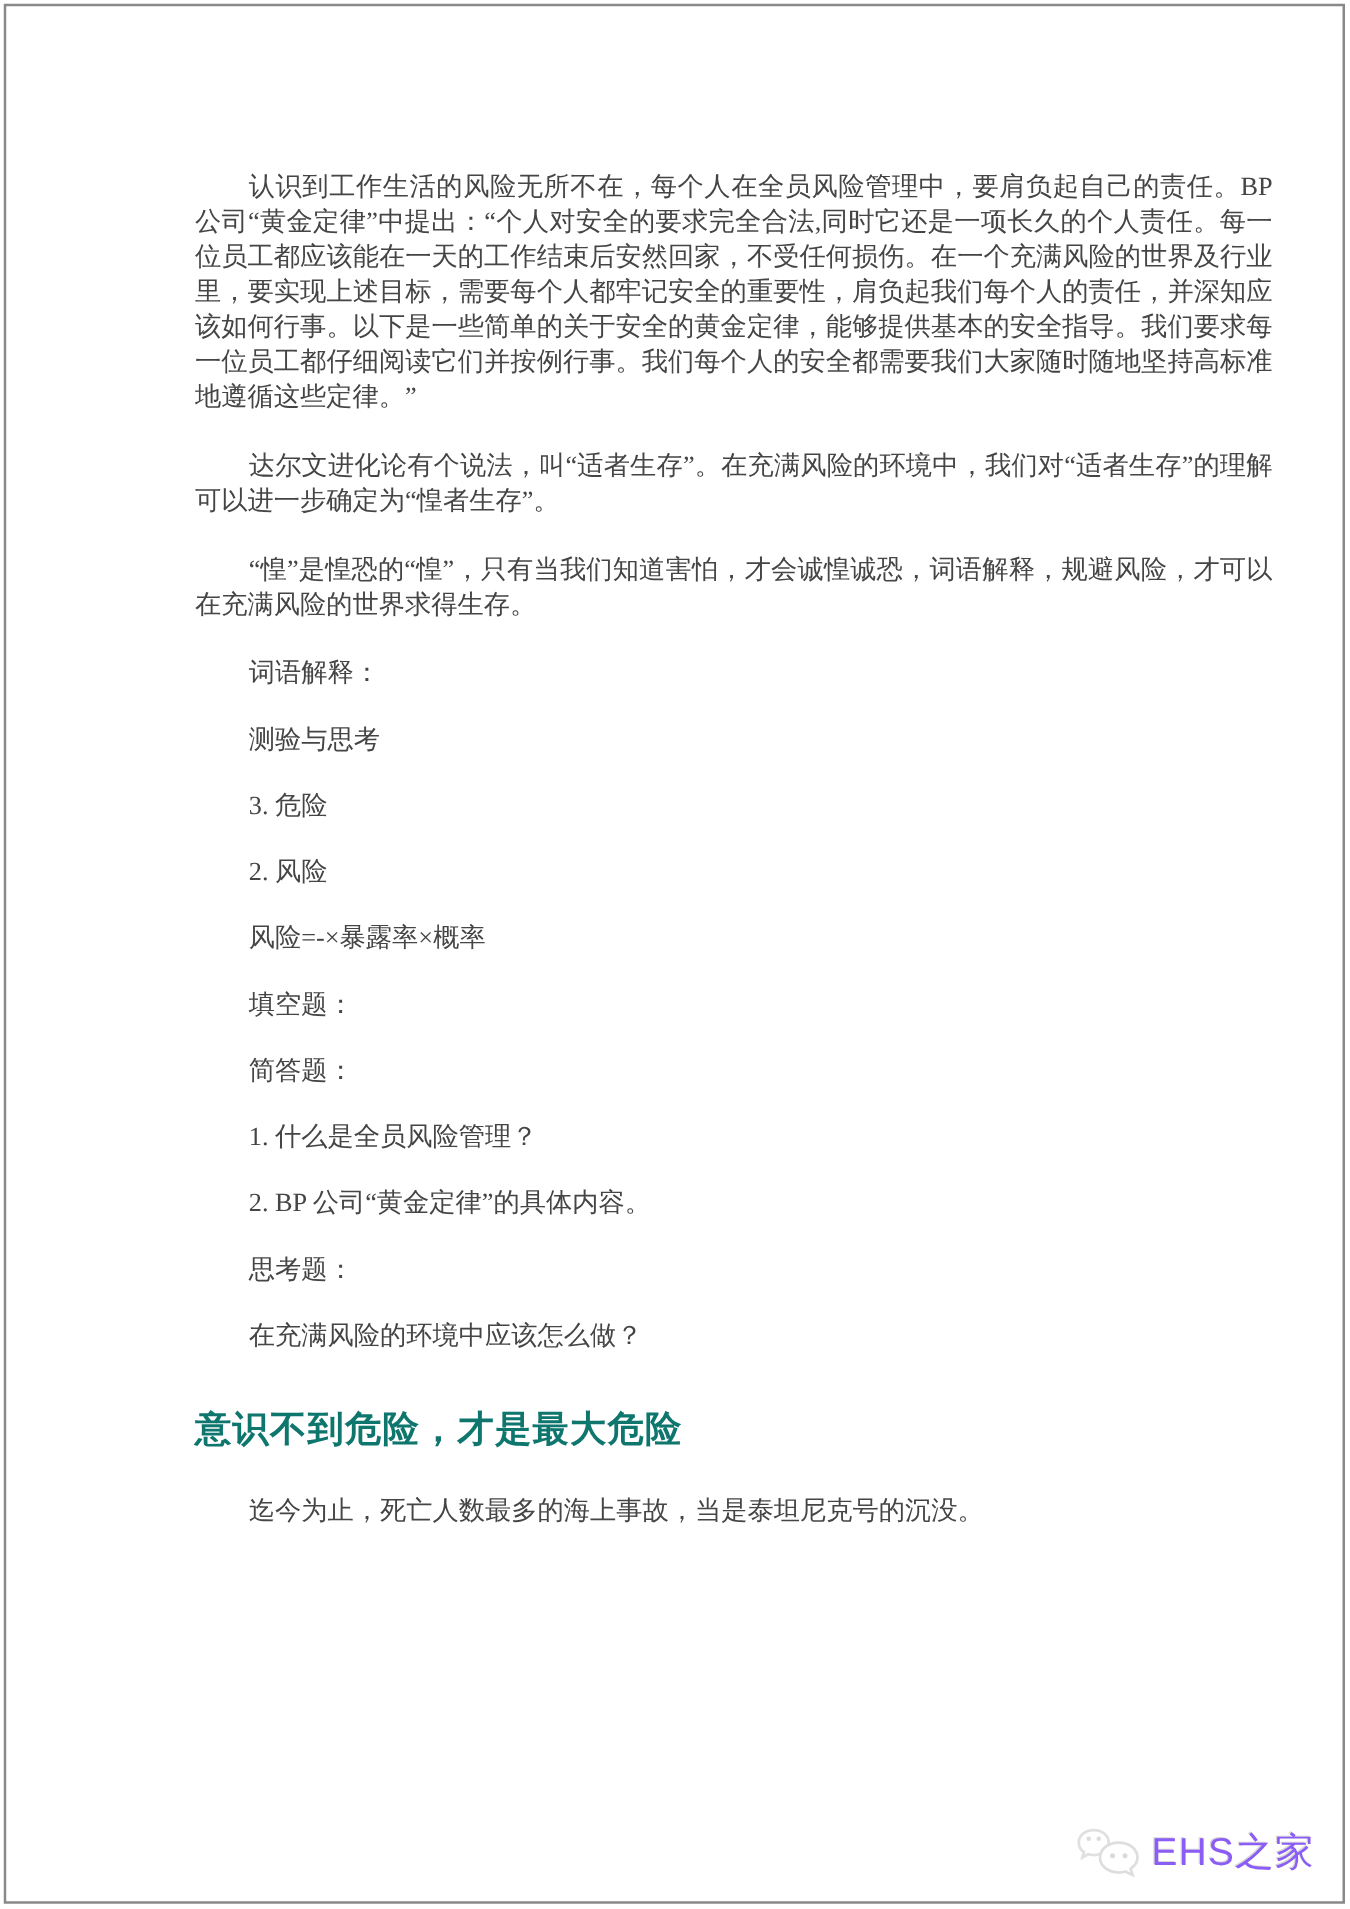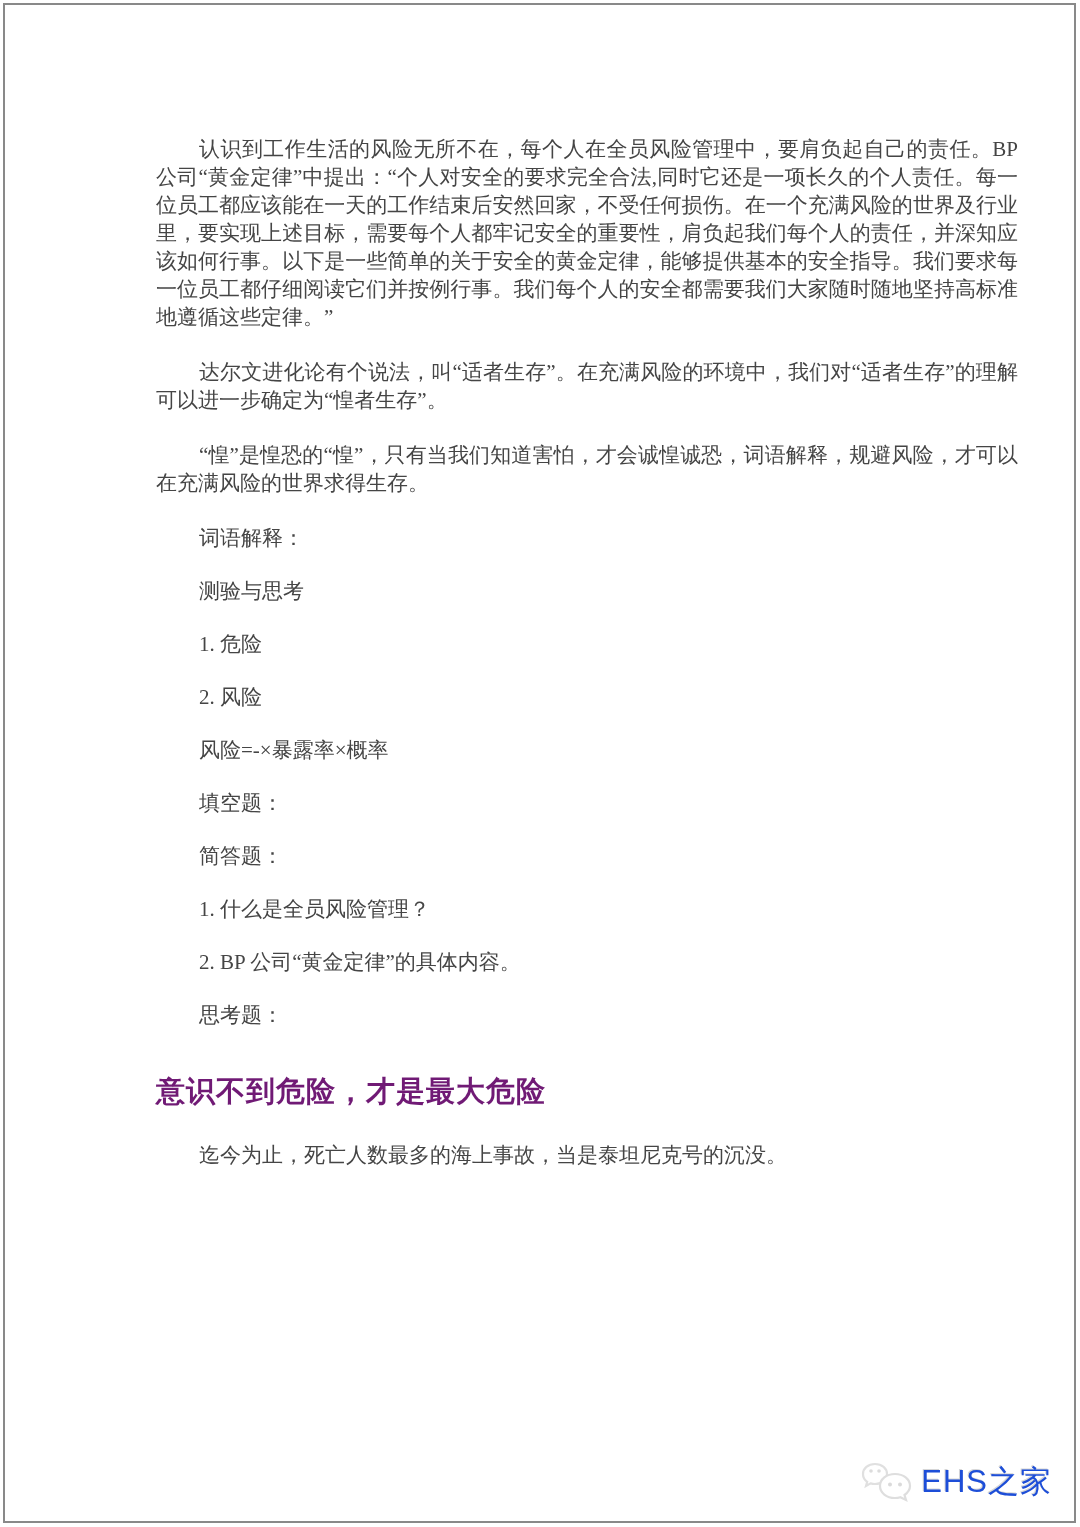--- a/index.html
+++ b/index.html
@@ -44,65 +44,66 @@
     margin: 0 0 25px 0;
     text-indent: 43px;
     text-align: left;
   }
   .section-heading {
     font-family: "Liberation Sans", sans-serif;
     font-weight: bold;
     font-size: 29px;
     line-height: 34px;
     letter-spacing: 1px;
-    color: #701a75;
+    color: #0f766e;
     margin: 45px 0 33px 0;
     text-align: left;
   }
   .watermark {
     position: absolute;
     right: 28px;
     top: 1460px;
     display: flex;
     align-items: center;
     gap: 8px;
     user-select: none;
   }
   .wm-icon svg {
     display: block;
   }
   .wm-text {
     font-family: "Liberation Sans", sans-serif;
     font-size: 31px;
-    color: #1d4ed8;
+    color: #8b5cf6;
     text-shadow: -1px -1px 0 #d6d6d6, 1px 1px 1px #ffffff;
     letter-spacing: 1px;
   }
 </style>
 </head>
 <body>
 
 <div class="page">
   <div class="page-border"></div>
 
   <main class="content">
     <p class="para indent">认识到工作生活的风险无所不在，每个人在全员风险管理中，要肩负起自己的责任。BP公司“黄金定律”中提出：“个人对安全的要求完全合法,同时它还是一项长久的个人责任。每一位员工都应该能在一天的工作结束后安然回家，不受任何损伤。在一个充满风险的世界及行业里，要实现上述目标，需要每个人都牢记安全的重要性，肩负起我们每个人的责任，并深知应该如何行事。以下是一些简单的关于安全的黄金定律，能够提供基本的安全指导。我们要求每一位员工都仔细阅读它们并按例行事。我们每个人的安全都需要我们大家随时随地坚持高标准地遵循这些定律。”</p>
     <p class="para indent">达尔文进化论有个说法，叫“适者生存”。在充满风险的环境中，我们对“适者生存”的理解可以进一步确定为“惶者生存”。</p>
     <p class="para indent">“惶”是惶恐的“惶”，只有当我们知道害怕，才会诚惶诚恐，词语解释，规避风险，才可以在充满风险的世界求得生存。</p>
 
     <p class="quiz-line">词语解释：</p>
     <p class="quiz-line">测验与思考</p>
-    <p class="quiz-line">1. 危险</p>
+    <p class="quiz-line">3. 危险</p>
     <p class="quiz-line">2. 风险</p>
     <p class="quiz-line">风险=-×暴露率×概率</p>
     <p class="quiz-line">填空题：</p>
     <p class="quiz-line">简答题：</p>
     <p class="quiz-line">1. 什么是全员风险管理？</p>
     <p class="quiz-line">2. BP 公司“黄金定律”的具体内容。</p>
     <p class="quiz-line">思考题：</p>
+    <p class="quiz-line">在充满风险的环境中应该怎么做？</p>
 
     <h2 class="section-heading">意识不到危险，才是最大危险</h2>
 
     <p class="para indent">迄今为止，死亡人数最多的海上事故，当是泰坦尼克号的沉没。</p>
   </main>
 
   <div class="watermark">
     <span class="wm-icon">
       <svg width="54" height="44" viewBox="0 0 54 44" xmlns="http://www.w3.org/2000/svg">
 

